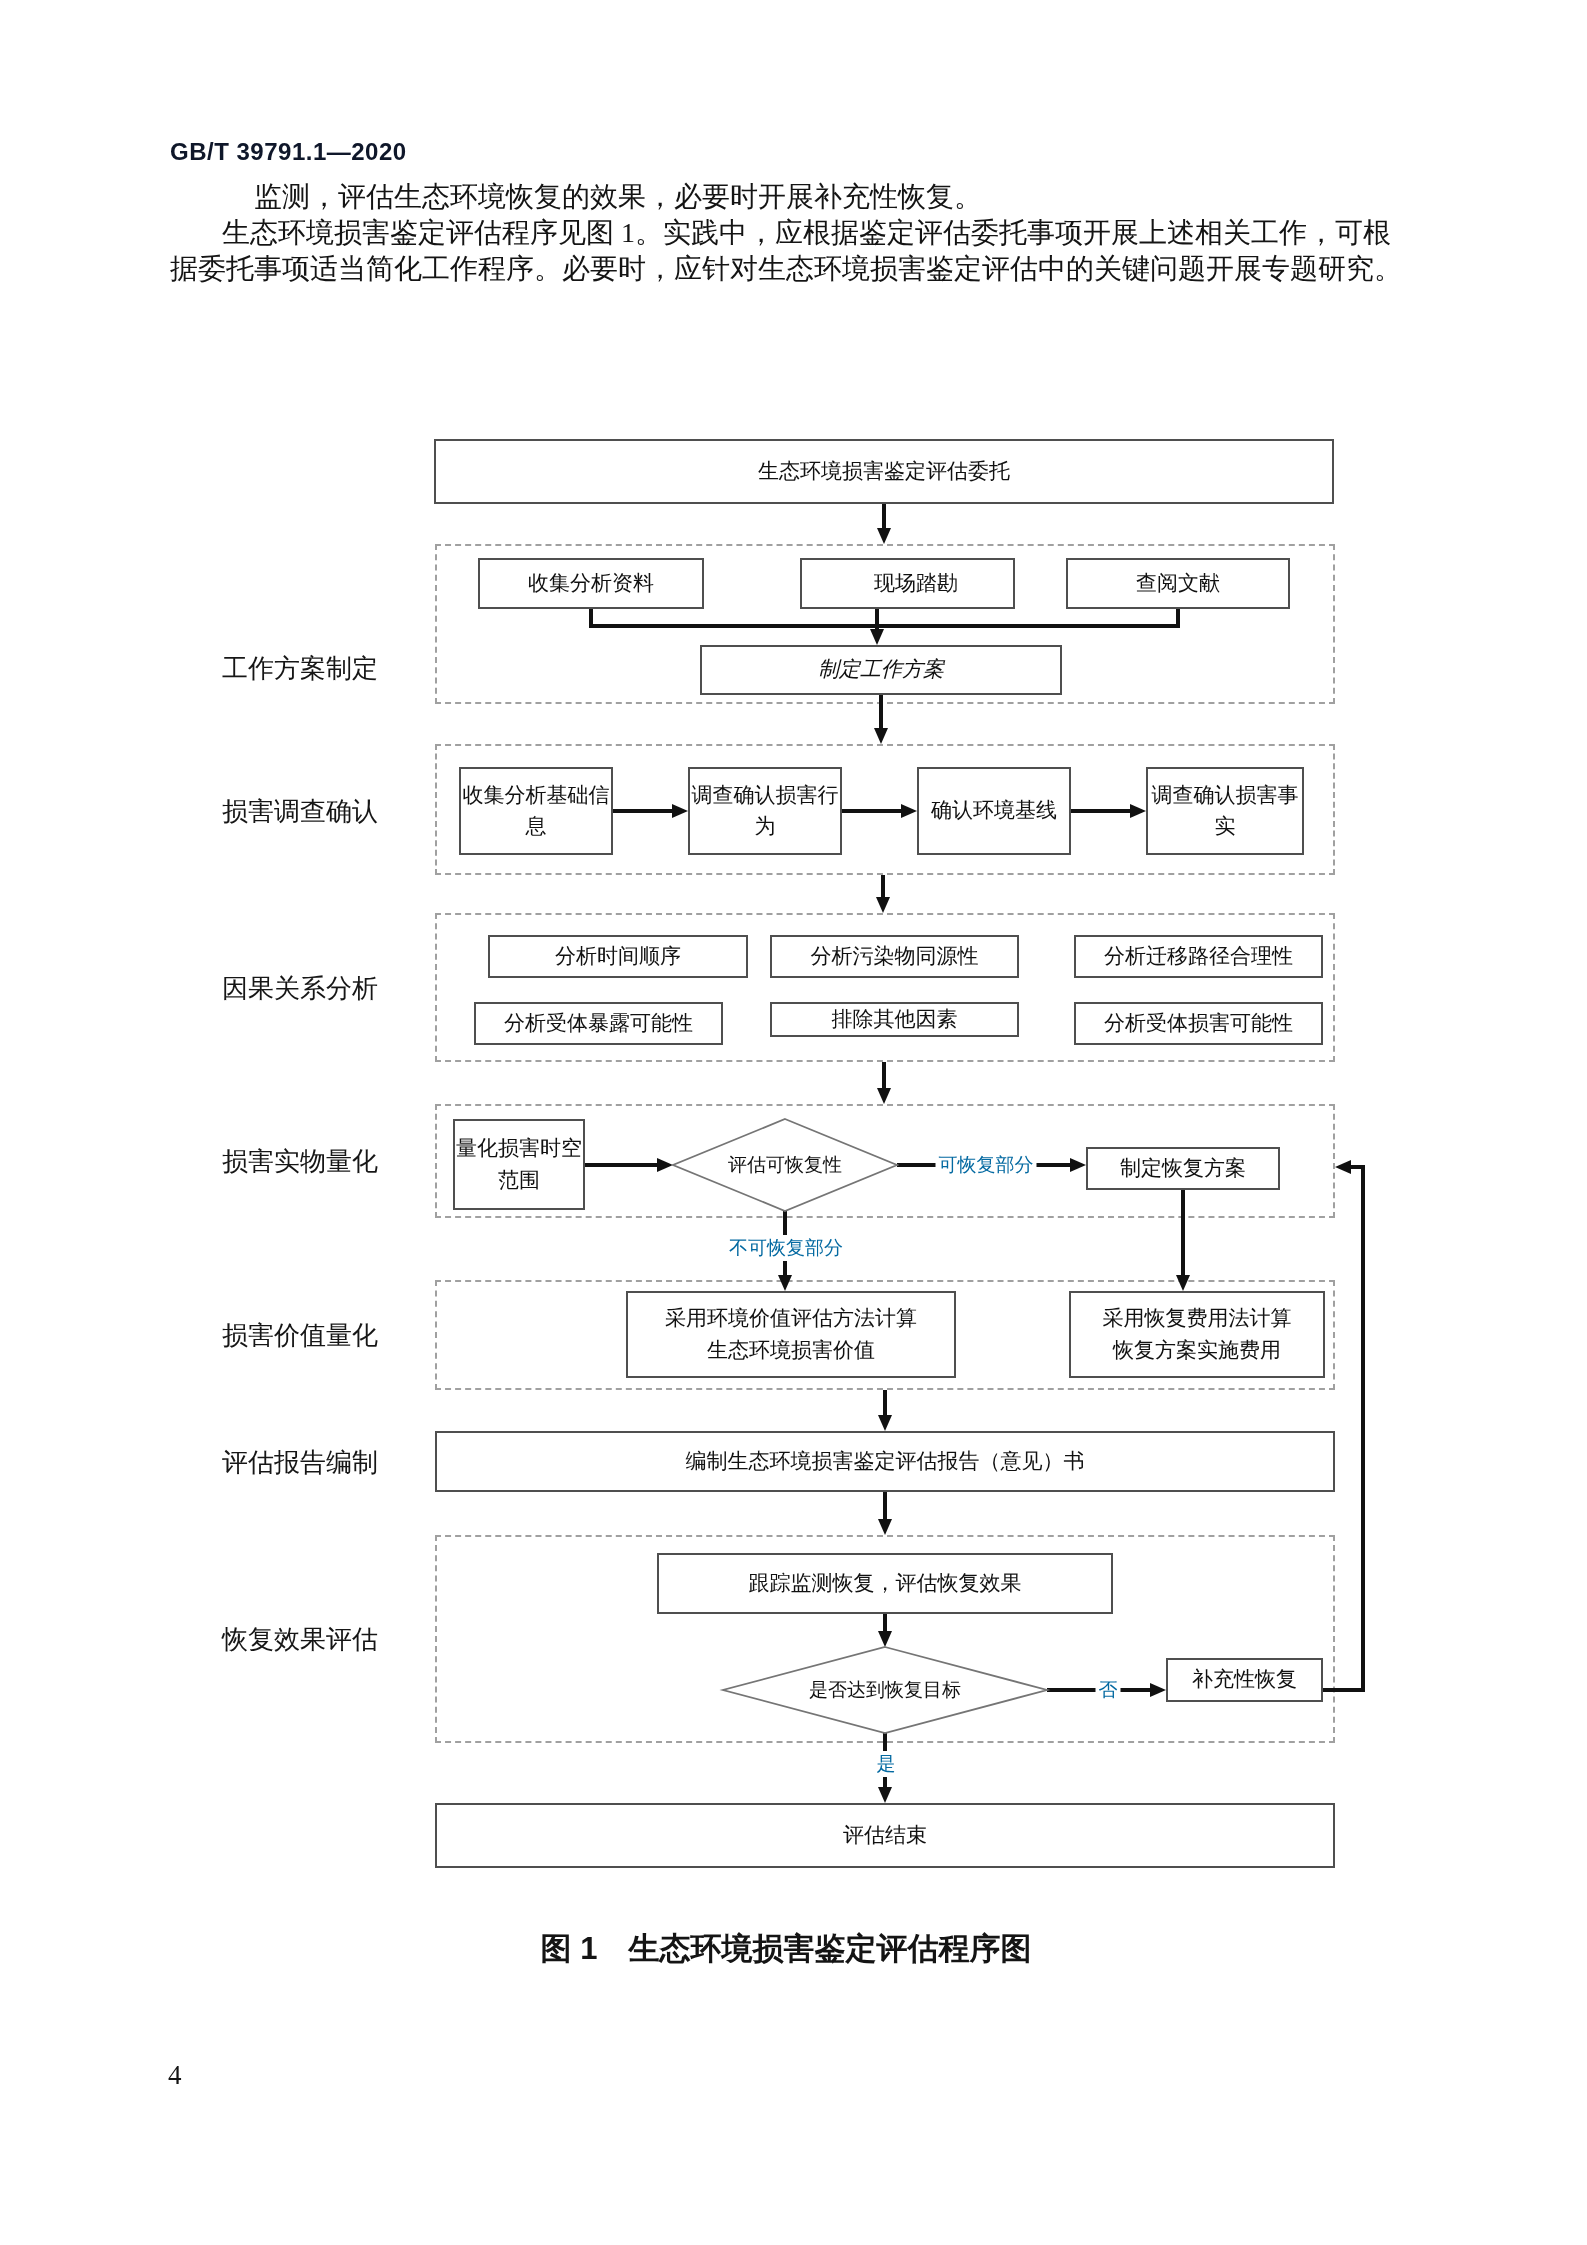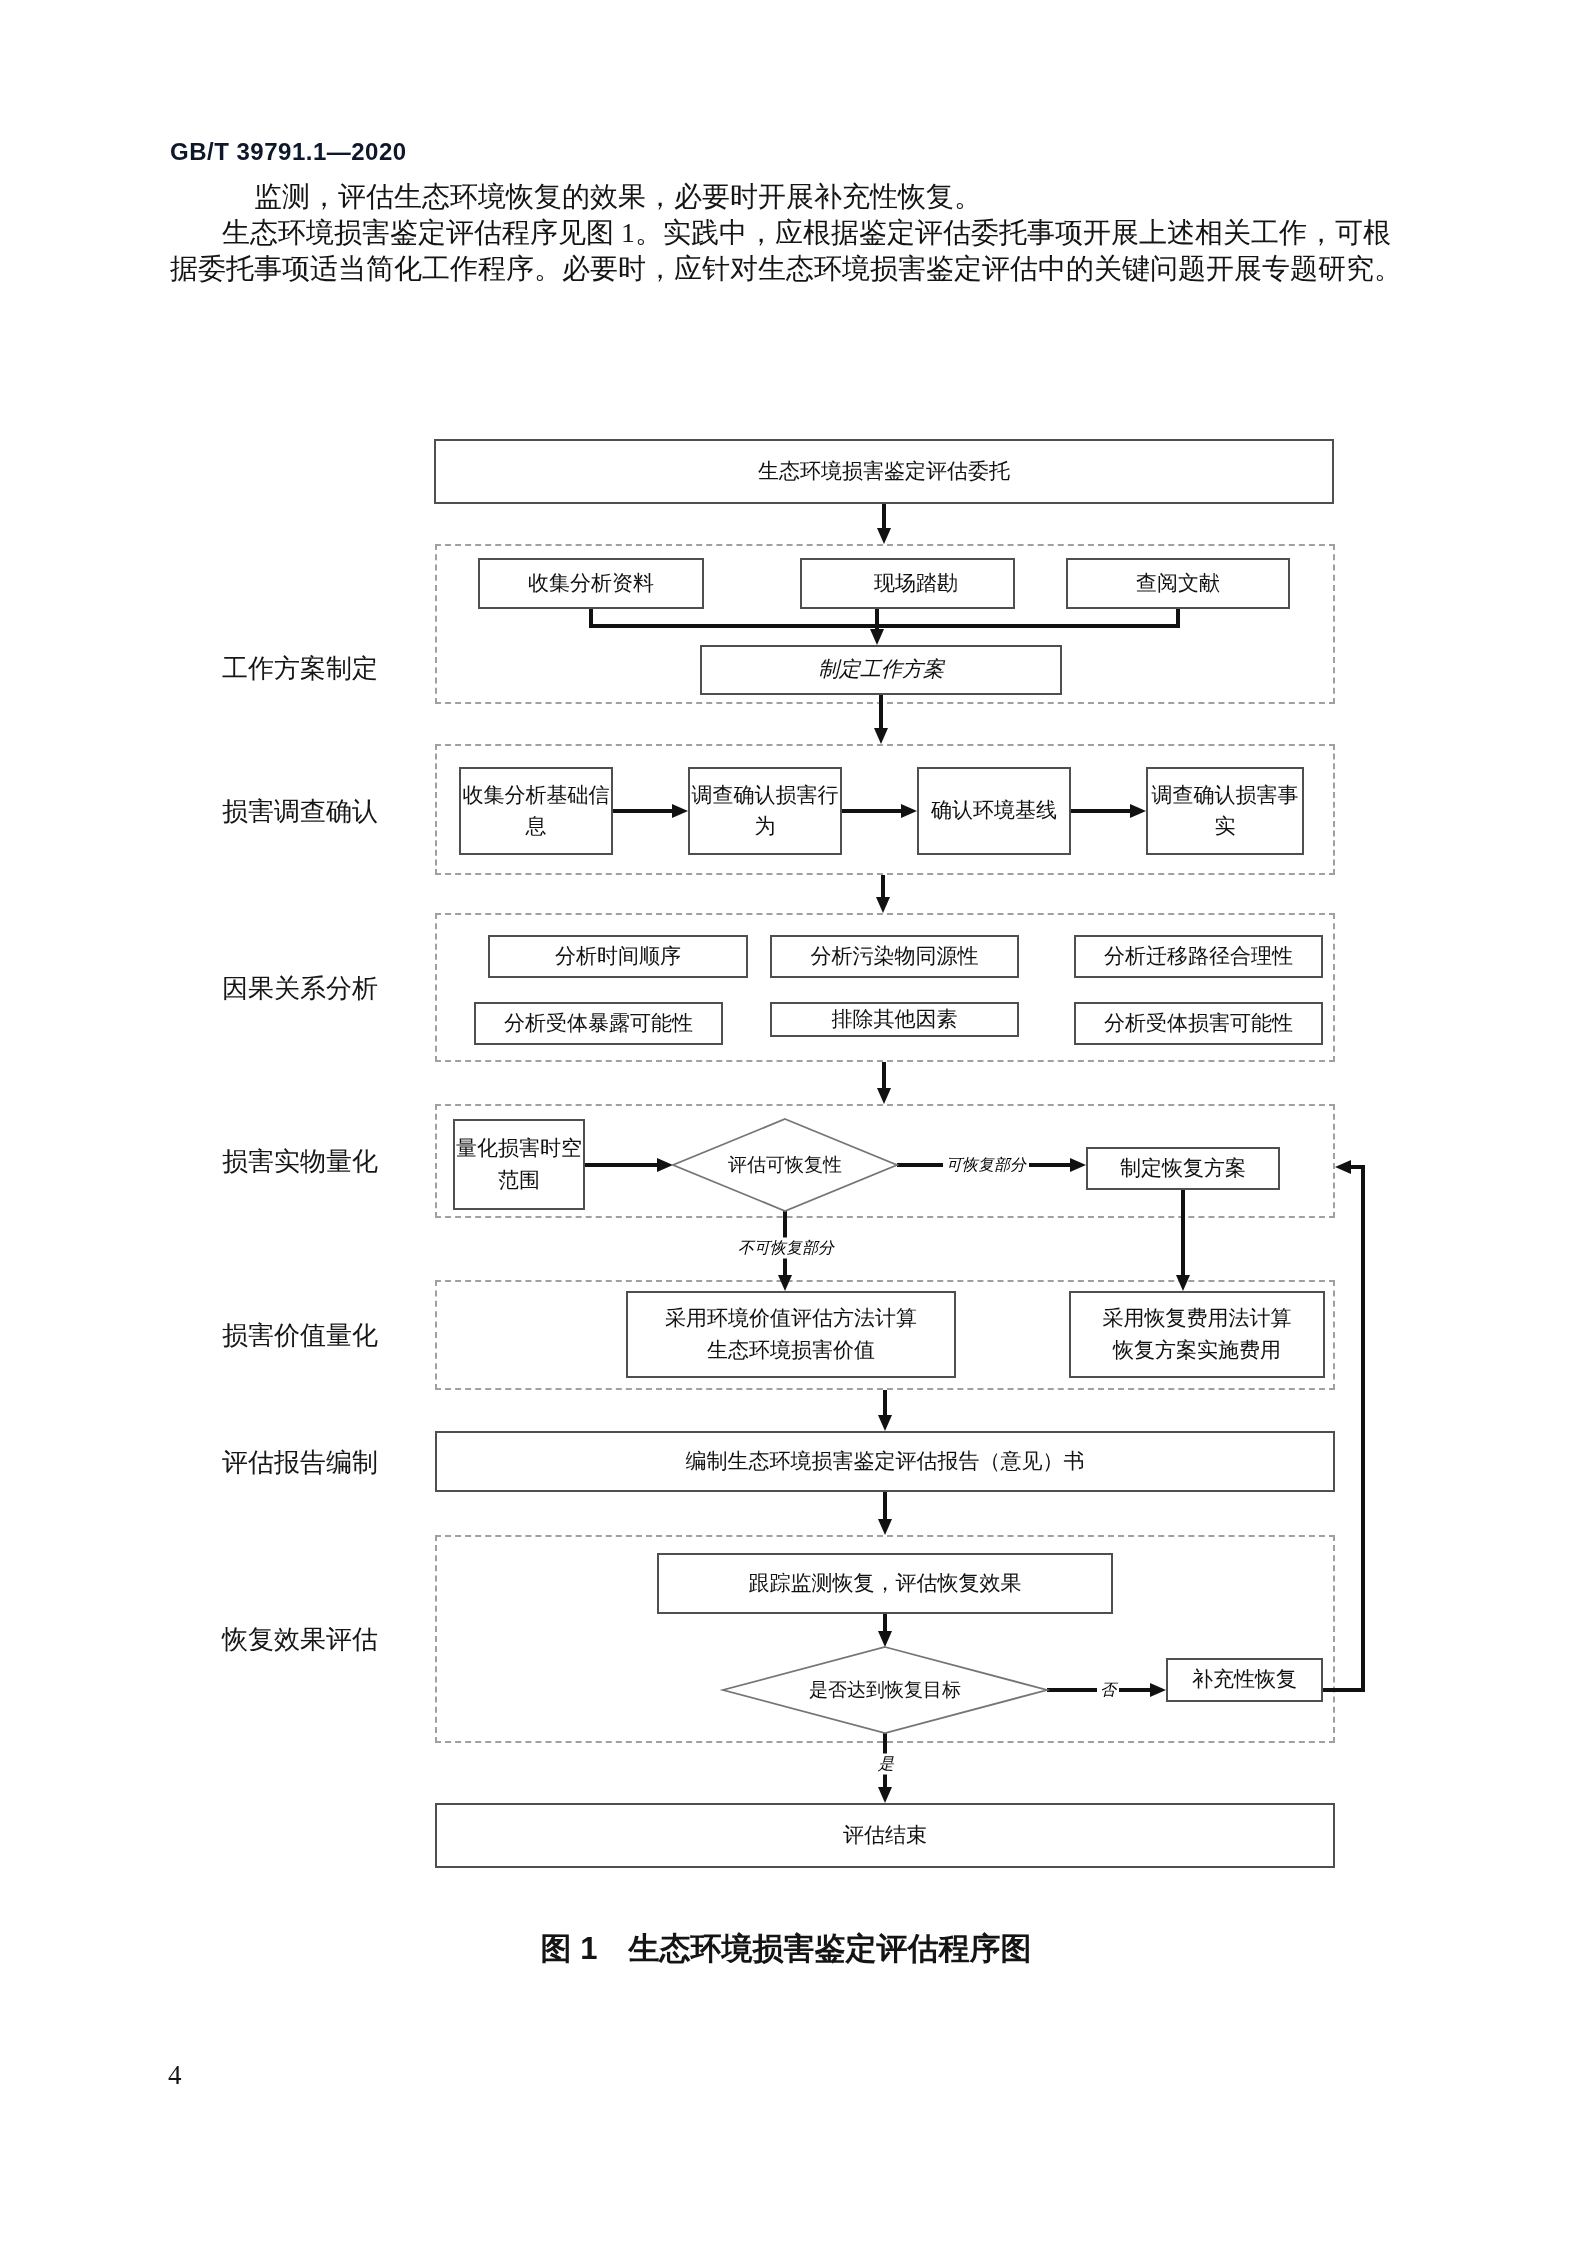--- a/index.html
+++ b/index.html
@@ -22,21 +22,21 @@
     display:flex;flex-direction:column;align-items:center;justify-content:center;
     text-align:center;font-size:21px;line-height:1.5;color:#111;
   }
   .dashed{border:2px dashed #a0a0a0;background:transparent;}
   .stage{
     width:260px;left:170px;text-align:center;transform:translateY(-50%);
     font-size:26px;color:#161616;white-space:nowrap;
   }
   .clabel{
     transform:translate(-50%,-50%);background:#fff;padding:0 3px;
-    font-size:16px;color:#000000;white-space:nowrap;z-index:6;font-style:italic;
+    font-size:19px;color:#0369a1;white-space:nowrap;z-index:6;
   }
   .dtext{
     transform:translate(-50%,-50%);font-size:19px;color:#111;
     white-space:nowrap;z-index:6;
   }
   .caption{
     font-family:"Liberation Sans","DejaVu Sans",sans-serif;
     font-weight:700;font-size:31px;color:#141414;
     width:700px;text-align:center;
   }

